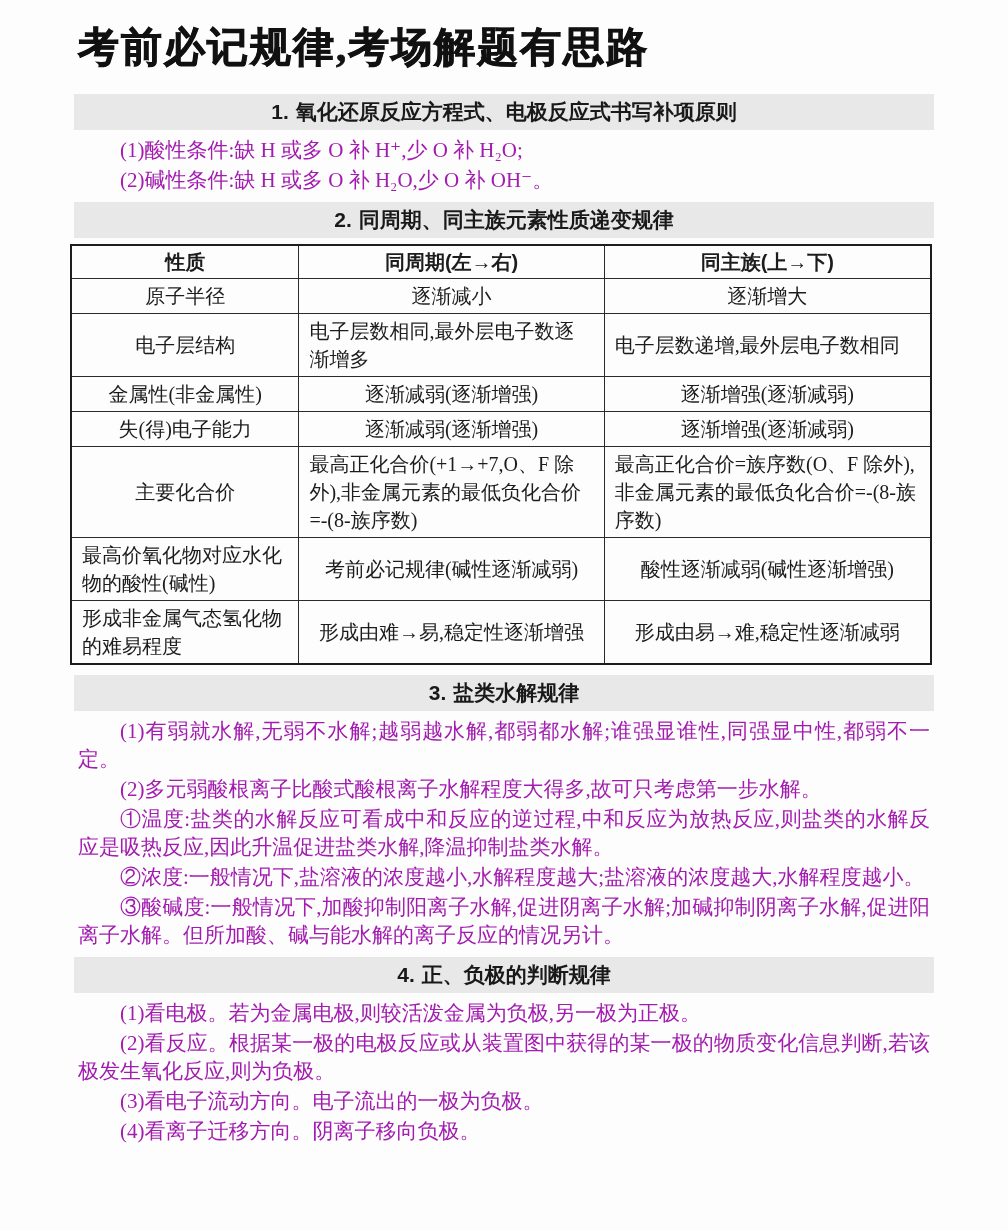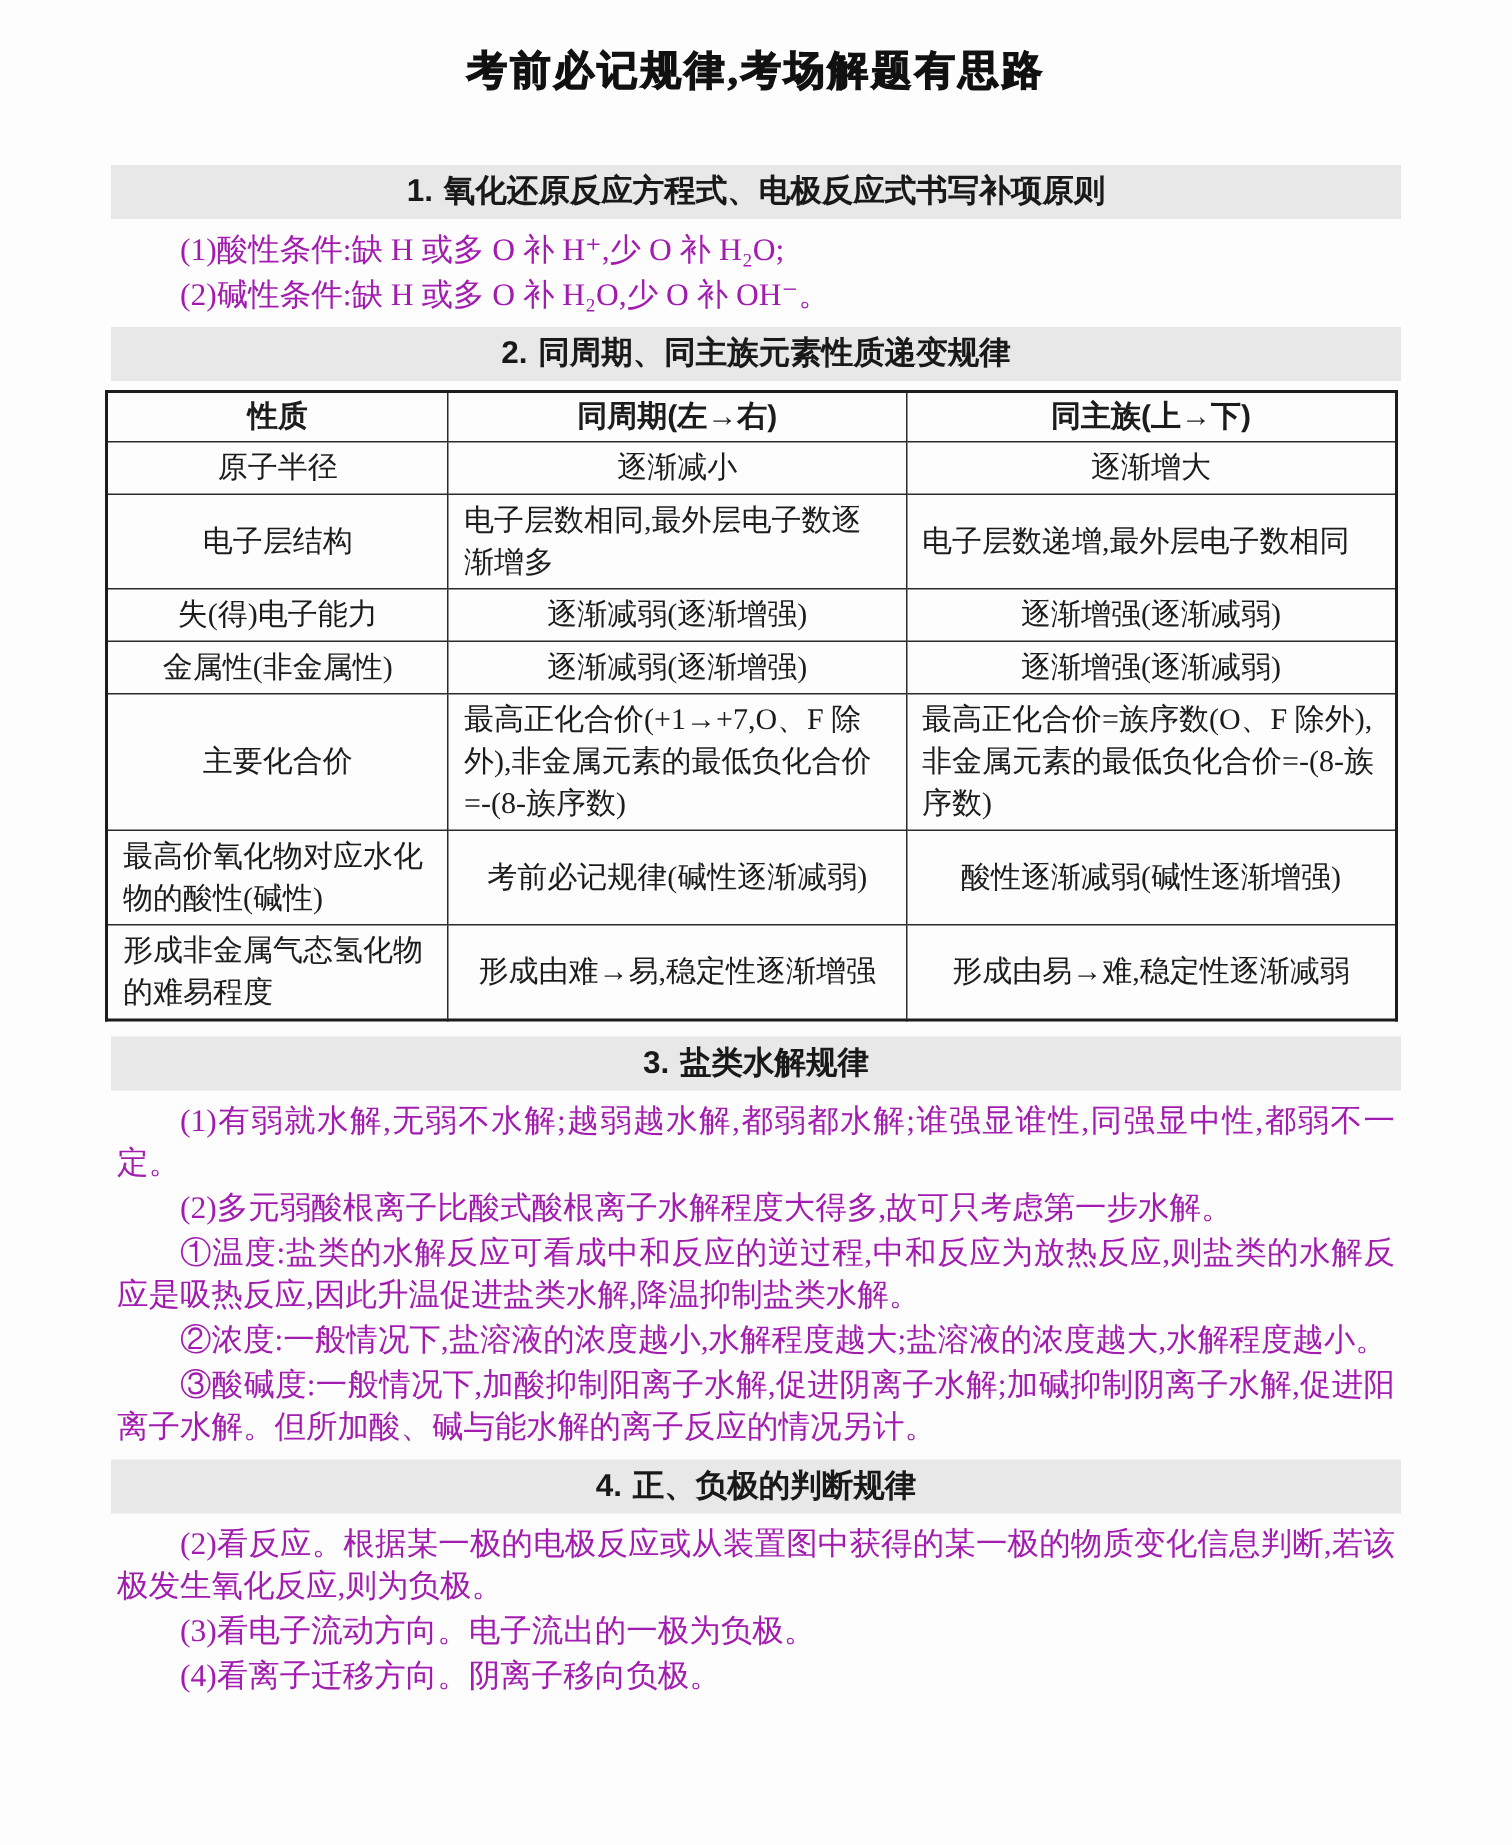--- a/index.html
+++ b/index.html
@@ -13,28 +13,28 @@
     height: 1230px;
     background: #fdfdfd;
     overflow: hidden;
     box-sizing: border-box;
     padding: 20px 78px 0 78px;
     color: #1c1c1c;
     font-family: "Liberation Serif", "DejaVu Serif", serif;
   }
   
   .doc-title {
-    text-align: center;
+    text-align: left;
     font-family: "Liberation Serif", "DejaVu Serif", serif;
     font-weight: 900;
-    font-size: 27px;
+    font-size: 41px;
     line-height: 50px;
     letter-spacing: 2px;
     color: #111111;
-    margin: 2px 0 38px 0;
+    margin: 2px 0 22px 0;
     -webkit-text-stroke: 0.8px #111;
   }
   
   .sec-bar {
     background: #e8e8e8;
     font-family: "Liberation Sans", "DejaVu Sans", sans-serif;
     font-weight: 700;
     font-size: 21px;
     line-height: 28px;
     padding: 4px 12px;
@@ -119,26 +119,26 @@
           <td>原子半径</td>
           <td>逐渐减小</td>
           <td>逐渐增大</td>
         </tr>
         <tr>
           <td>电子层结构</td>
           <td class="left">电子层数相同,最外层电子数逐渐增多</td>
           <td class="left">电子层数递增,最外层电子数相同</td>
         </tr>
         <tr>
-          <td>失(得)电子能力</td>
+          <td>金属性(非金属性)</td>
           <td>逐渐减弱(逐渐增强)</td>
           <td>逐渐增强(逐渐减弱)</td>
         </tr>
         <tr>
-          <td>金属性(非金属性)</td>
+          <td>失(得)电子能力</td>
           <td>逐渐减弱(逐渐增强)</td>
           <td>逐渐增强(逐渐减弱)</td>
         </tr>
         <tr>
           <td>主要化合价</td>
           <td class="left">最高正化合价(+1→+7,O、F 除外),非金属元素的最低负化合价=-(8-族序数)</td>
           <td class="left">最高正化合价=族序数(O、F 除外),非金属元素的最低负化合价=-(8-族序数)</td>
         </tr>
         <tr>
           <td class="left">最高价氧化物对应水化物的酸性(碱性)</td>
@@ -161,18 +161,19 @@
       <p class="para">(2)多元弱酸根离子比酸式酸根离子水解程度大得多,故可只考虑第一步水解。</p>
       <p class="para">①温度:盐类的水解反应可看成中和反应的逆过程,中和反应为放热反应,则盐类的水解反应是吸热反应,因此升温促进盐类水解,降温抑制盐类水解。</p>
       <p class="para">②浓度:一般情况下,盐溶液的浓度越小,水解程度越大;盐溶液的浓度越大,水解程度越小。</p>
       <p class="para">③酸碱度:一般情况下,加酸抑制阳离子水解,促进阴离子水解;加碱抑制阴离子水解,促进阳离子水解。但所加酸、碱与能水解的离子反应的情况另计。</p>
     </div>
 
   <div class="sec-bar">
     <span class="sec-num">4.</span><span>正、负极的判断规律</span>
   </div>
   <div class="para-block">
+      <p class="para">(1)看电极。若为金属电极,则较活泼金属为负极,另一极为正极。</p>
       <p class="para">(2)看反应。根据某一极的电极反应或从装置图中获得的某一极的物质变化信息判断,若该极发生氧化反应,则为负极。</p>
       <p class="para">(3)看电子流动方向。电子流出的一极为负极。</p>
       <p class="para">(4)看离子迁移方向。阴离子移向负极。</p>
     </div>
 
 </div>
 
 </body></html>

